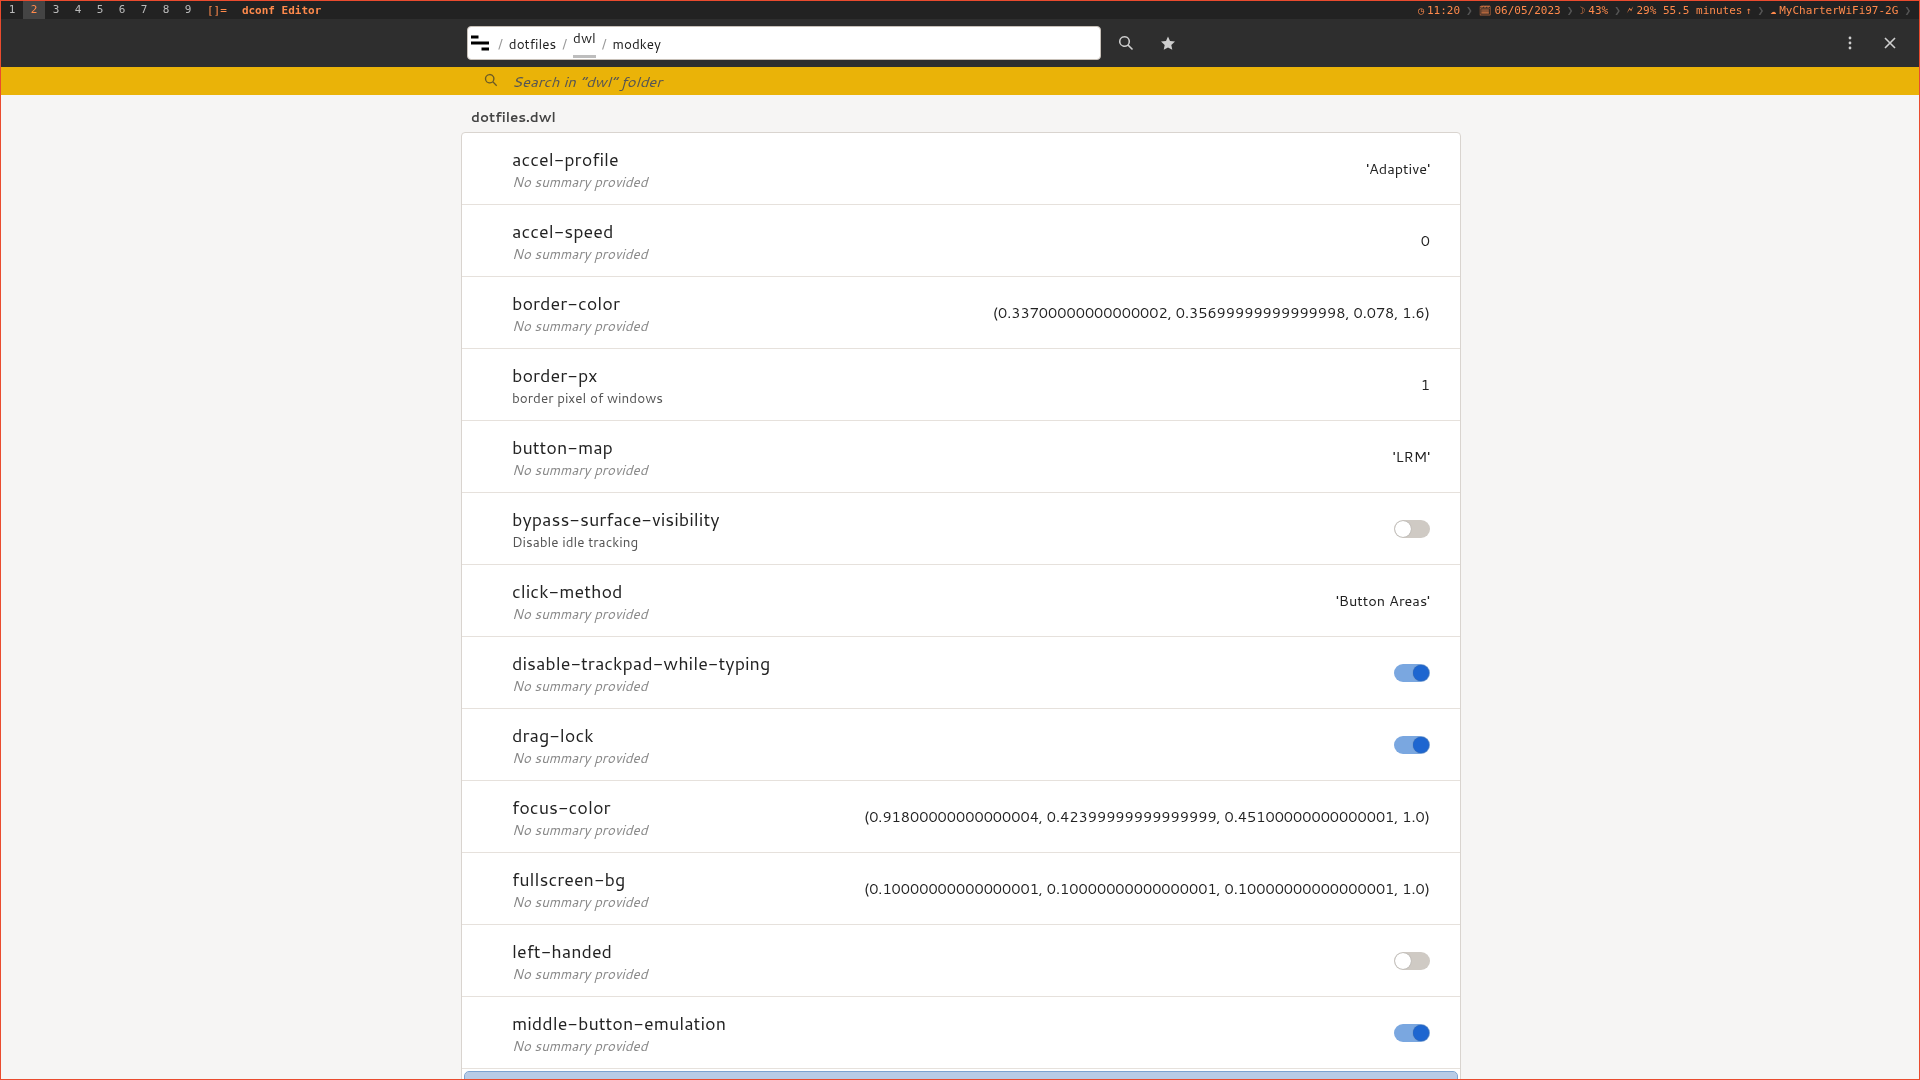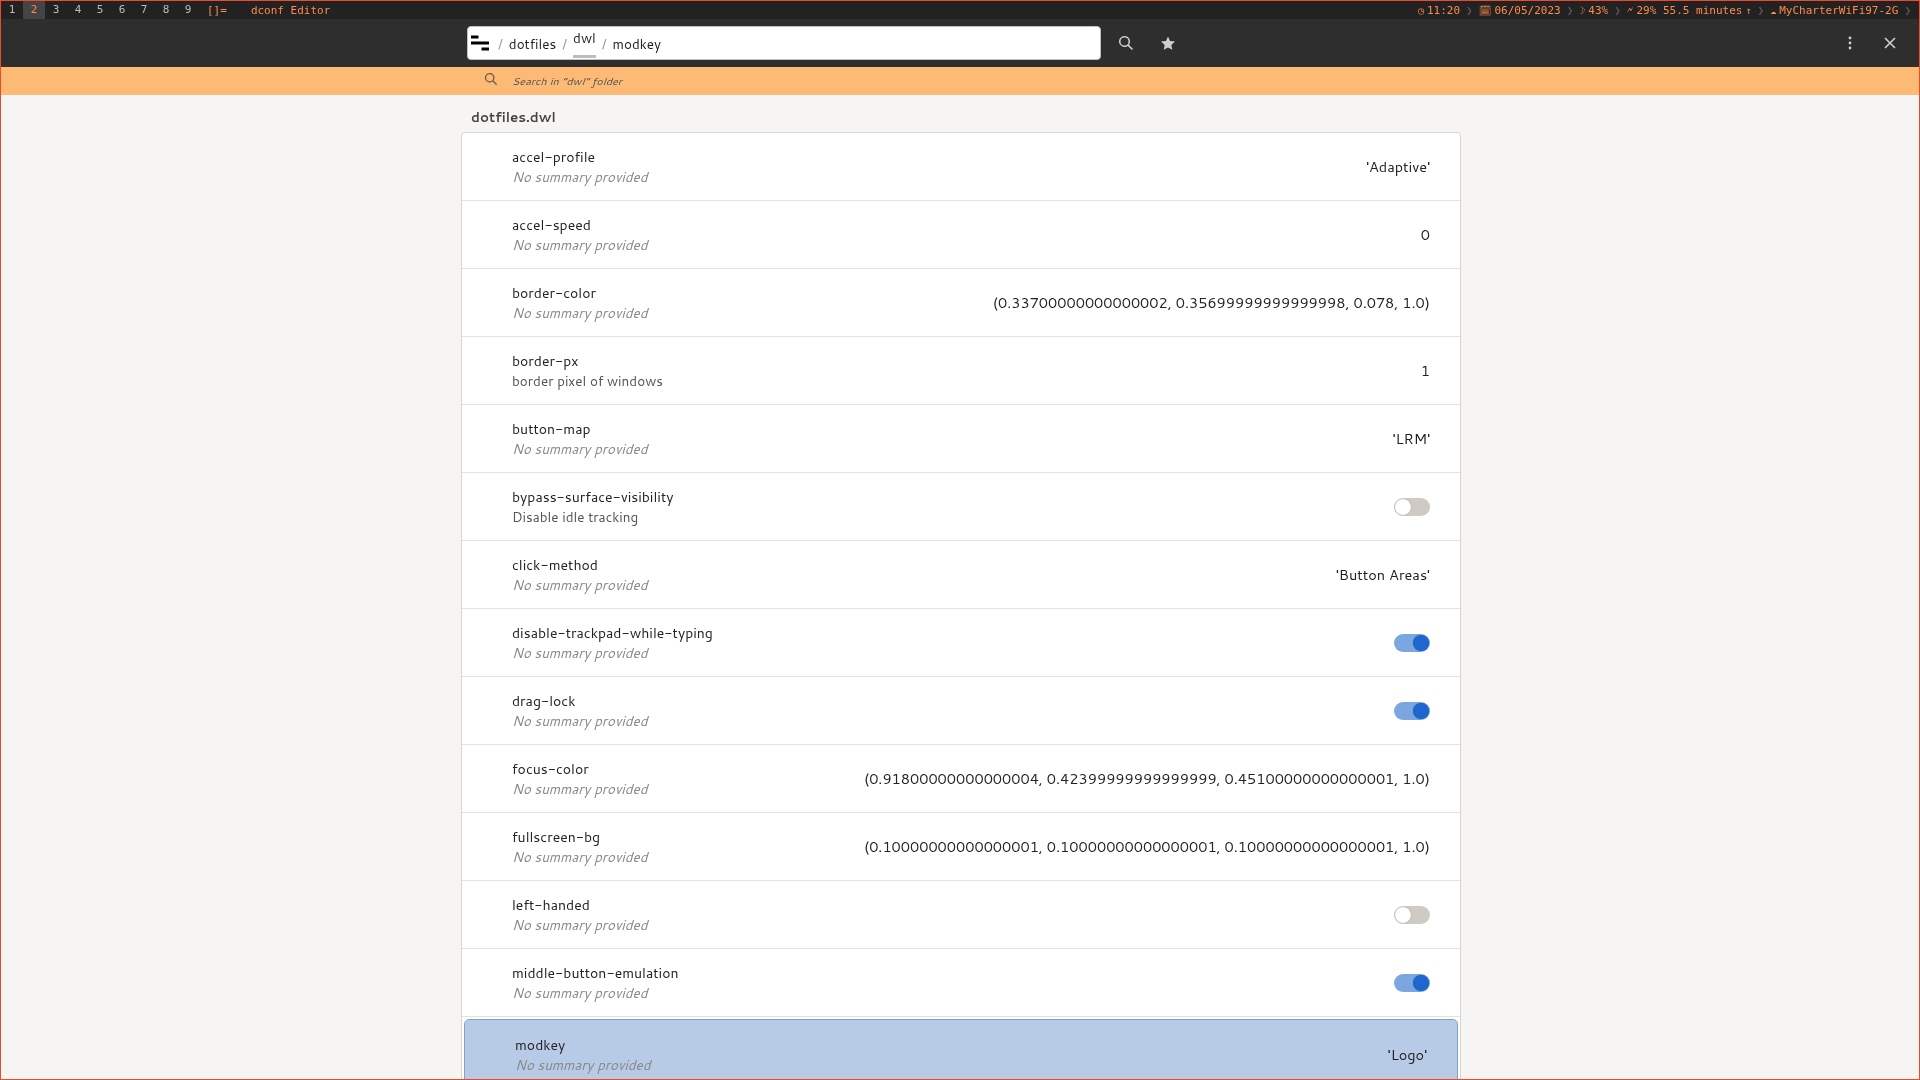--- a/index.html
+++ b/index.html
@@ -32,22 +32,23 @@
   }
   .ws.active {
     background: #444;
     color: #ff8a4c;
   }
   .tag-mode {
     margin-left: 8px;
     color: #ff8a4c;
   }
   .app-title {
-    margin-left: 24px;
+    margin-left: 15px;
     color: #ff8a4c;
+    font-weight: bold;
   }
   .top-right {
     margin-left: auto;
     display: flex;
     align-items: center;
     gap: 4px;
     padding-right: 6px;
   }
   .seg { color: #ff8a4c; display: inline-flex; align-items: center; gap: 3px; }
   .seg .txt { color: #ff8a4c; }
@@ -98,23 +99,23 @@
   .spacer { flex:1; }
   .headerbtns-right { display:flex; gap:6px; align-items:center; margin-right:4px;}
   .closebtn { color:#cfcfcf; }
 
   
   .searchstrip {
     height:28px;
     display:flex;
     align-items:center;
     padding-left:483px;
-    font-size:11px;
+    font-size:15px;
     color:#333;
-    background:#fdba74;
+    background:#eab308;
   }
   .searchstrip .searchicon { margin-right:14px; opacity:0.7; }
   .searchstrip .placeholder { font-style:italic; color:#555; }
 
   
   .section-label {
     padding-left:470px;
     font-weight:600;
     color:#444;
     font-size:13.5px;
@@ -137,21 +138,21 @@
     min-height:68px;
   }
   .row:last-child { border-bottom:none; }
   .row.selected {
     background:#b8cbe6;
     outline:1px solid #7da3d1;
     border-radius:4px;
     margin:3px;
   }
   .key-col { flex:1; }
-  .key-name { font-size:14px; color:#222; }
+  .key-name { font-size:18px; color:#222; }
   .key-summary { font-size:13.5px; color:#888; font-style:italic; }
   .key-summary.nonitalic { font-style:normal; color:#555; }
   .val { font-size:14.5px; color:#222; text-align:right; max-width:640px; }
   
   .switch {
     width:36px; height:18px;
     background:#cfcac4;
     border-radius:10px;
     position:relative;
   }
@@ -279,21 +280,21 @@
         <div class="key-name">accel-speed</div>
         <div class="key-summary">No summary provided</div>
       </div>
       <div class="val">0</div>
     </div>
     <div class="row">
       <div class="key-col">
         <div class="key-name">border-color</div>
         <div class="key-summary">No summary provided</div>
       </div>
-      <div class="val">(0.33700000000000002, 0.35699999999999998, 0.078, 1.0)</div>
+      <div class="val">(0.33700000000000002, 0.35699999999999998, 0.078, 1.6)</div>
     </div>
     <div class="row">
       <div class="key-col">
         <div class="key-name">border-px</div>
         <div class="key-summary nonitalic">border pixel of windows</div>
       </div>
       <div class="val">1</div>
     </div>
     <div class="row">
       <div class="key-col">

